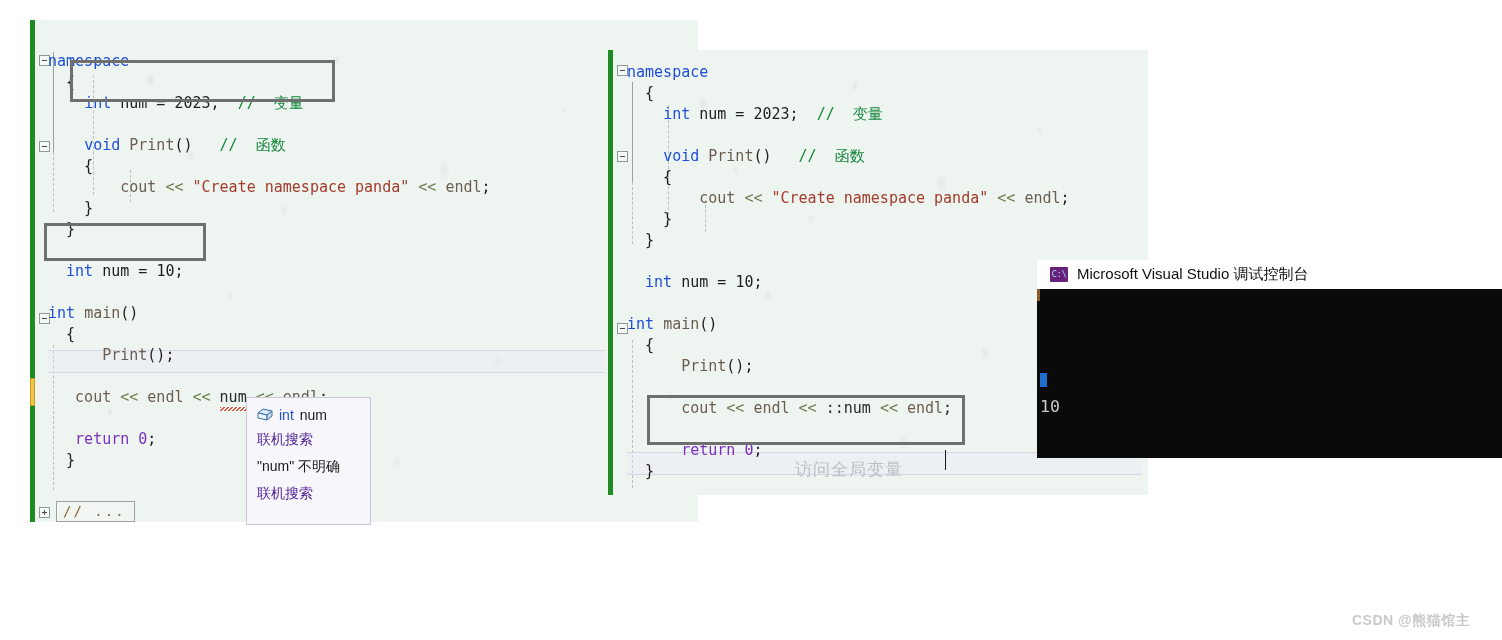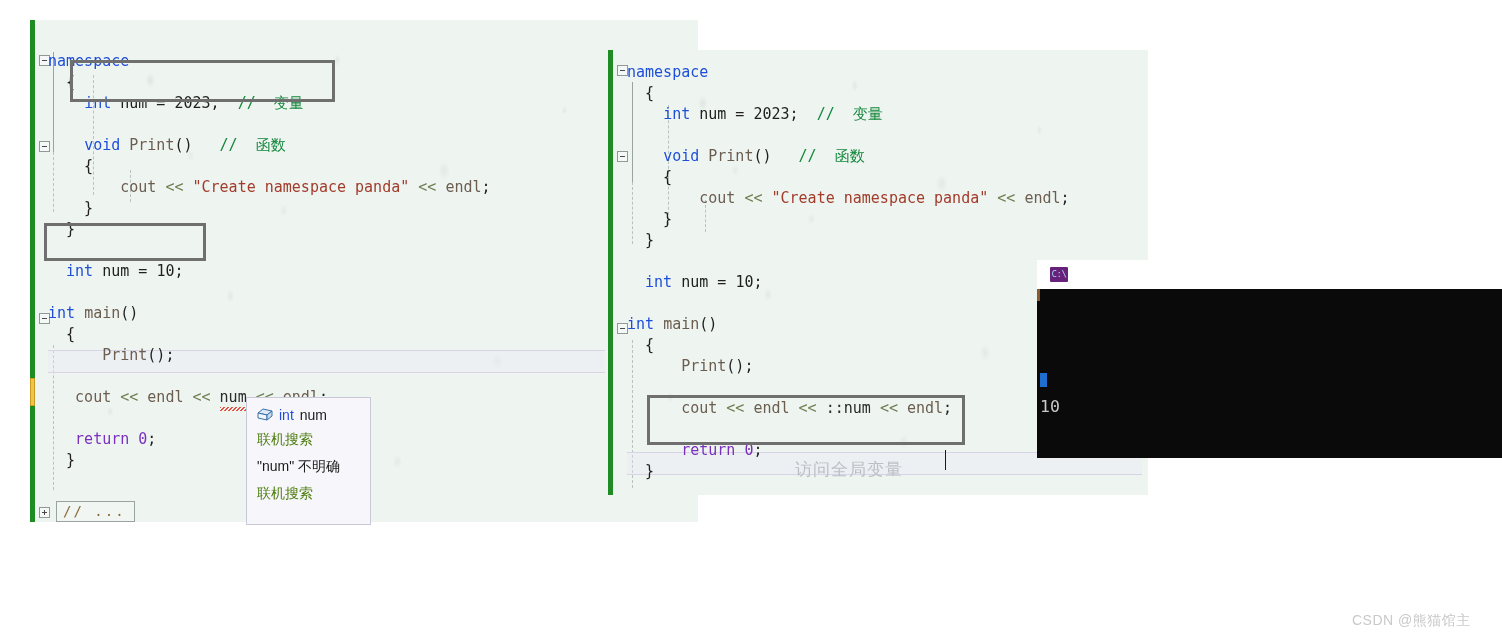--- a/index.html
+++ b/index.html
@@ -165,21 +165,21 @@
   }
   .tt-sym {
     width: 16px; height: 14px;
     position: relative;
     flex: 0 0 auto;
   }
   .tt-sym svg { display: block; }
   .tt-type { color: #1f4fd8; font-size: 14px; font-family: "Liberation Sans", sans-serif; }
   .tt-name { color: #1b1b1b; font-size: 14px; font-family: "Liberation Sans", sans-serif; }
   .tt-link {
-    color: #4d7c0f;
+    color: #4c1d95;
     font-size: 14px;
     margin: 3px 0 9px 0;
     font-family: Liberation Mono, monospace;
   }
   .tt-msg {
     color: #1b1b1b;
     font-size: 14px;
     margin: 3px 0 9px 0;
     font-family: "Liberation Sans", sans-serif;
   }
@@ -249,20 +249,21 @@
     font-size: 17px;
     font-family: "Liberation Sans", sans-serif;
     letter-spacing: 1px;
   }
   .watermark {
     position: absolute;
     color: #c9c9c9;
     font-size: 14px;
     font-family: "Liberation Sans", sans-serif;
     letter-spacing: .5px;
+    font-weight: bold;
   }
 </style>
 </head>
 <body>
 
 <div class="editor" style="left:30px; top:20px; width:668px; height:502px;">
   <div class="paper-noise"></div>
 
   <div class="save-bar" style="left:0; top:0; height:358px;"></div>
   <div class="unsaved-bar" style="left:0; top:358px; height:28px;"></div>
@@ -368,20 +369,21 @@
   <div class="annot-box" style="left:42px; top:345px; width:318px; height:50px;"></div>
 
   <div class="cn-annot" style="left:190px; top:408px;">访问全局变量</div>
 </div>
 
 <div class="console-win" style="left:1037px; top:260px; width:465px; height:198px;">
   <div class="console-title">
     <span class="console-icon">
       <span>C:\</span>
     </span>
+    <span class="console-title-text">Microsoft Visual Studio 调试控制台</span>
   </div>
   <div class="console-body">
     <div class="console-left-edge" style="top:0; left:0;"></div>
     <div class="console-line" style="height:18px;"></div>
     <div class="console-line" style="height:22px;">10</div>
     
     
     
     
     <div class="console-cursor" style="left:3px; top:84px;"></div>

